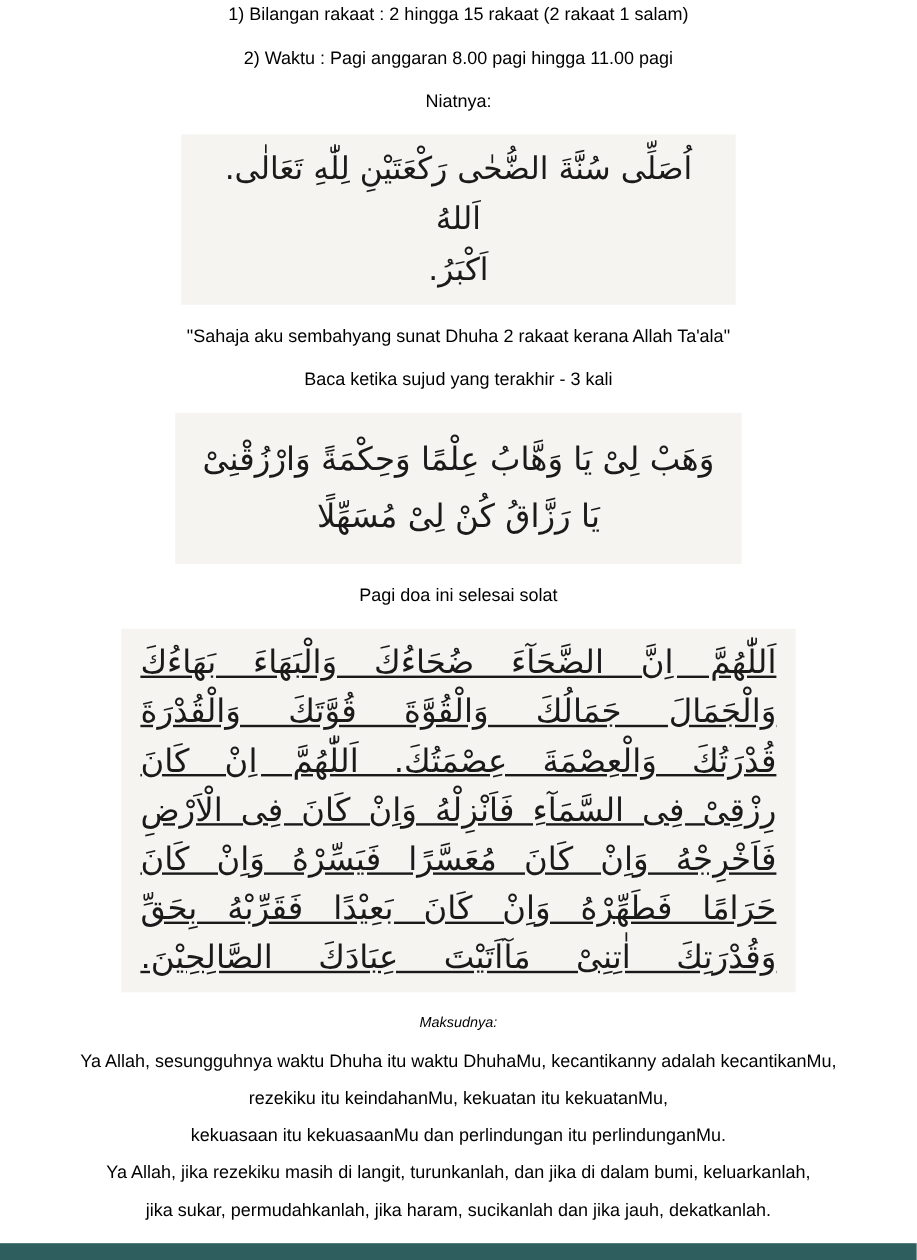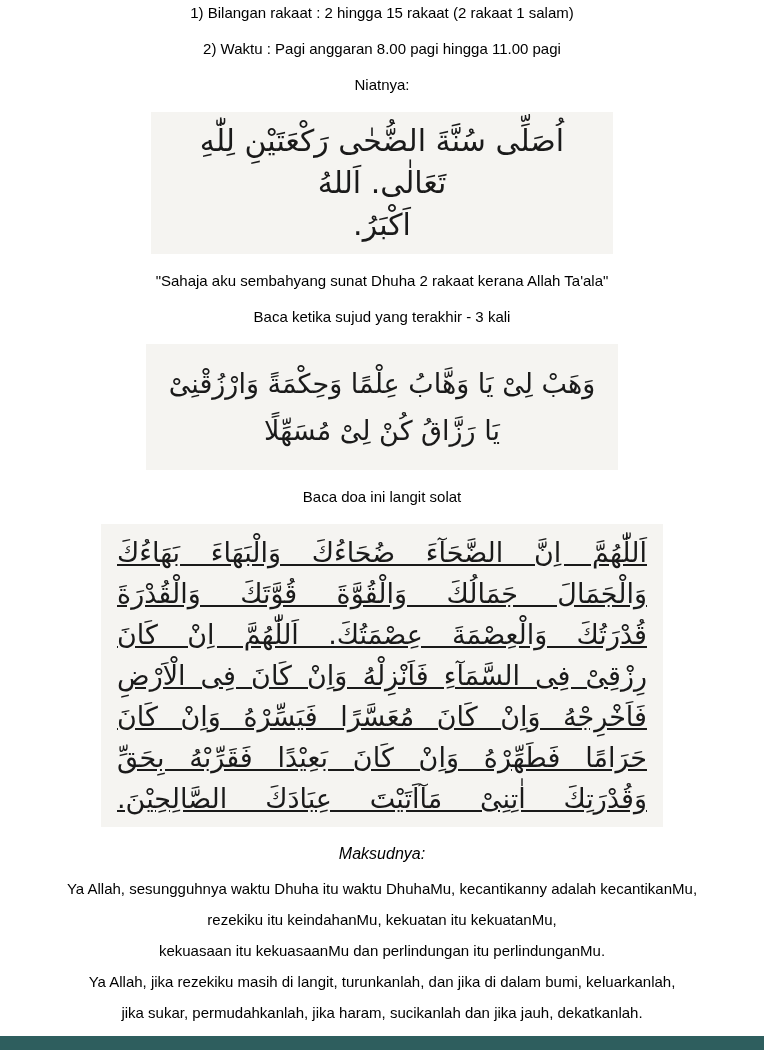--- a/index.html
+++ b/index.html
@@ -30,21 +30,21 @@
   .arabic-block {
     direction: rtl;
     font-family: "DejaVu Sans", sans-serif;
     background: var(--arabic_bg, #F5F4F1);
     margin: 0 auto 18px;
     color: #1a1a1a;
   }
   .arabic-line { text-align: center; }
   .niat-block {
     width: 430px;
-    font-size: 30px;
+    font-size: 26px;
     line-height: 42px;
     padding: 8px 16px;
   }
   .sujud-block {
     width: 440px;
     font-size: 27px;
     line-height: 47px;
     padding: 16px 16px;
   }
   .doa-block {
@@ -53,21 +53,21 @@
     line-height: 41px;
     padding: 8px 16px;
   }
   .doa-block .arabic-line {
     text-align: justify;
     text-align-last: justify;
     text-decoration: underline;
   }
   .maksud-label {
     font-style: italic;
-    font-size: 16px;
+    font-size: 12px;
     margin: 10px 0 16px;
   }
   .maksud-line {
     font-size: 15px;
     line-height: 19px;
     margin: 12px;
   }
   .footer-bar {
     position: absolute;
     left: 0;
@@ -95,21 +95,21 @@
 
   <p class="body-line">"Sahaja aku sembahyang sunat Dhuha 2 rakaat kerana Allah Ta'ala"</p>
 
   <p class="body-line">Baca ketika sujud yang terakhir - 3 kali</p>
 
   <div class="arabic-block sujud-block">
     <div class="arabic-line">وَهَبْ لِىْ يَا وَهَّابُ عِلْمًا وَحِكْمَةً وَارْزُقْنِىْ</div>
     <div class="arabic-line">يَا رَزَّاقُ كُنْ لِىْ مُسَهِّلًا</div>
   </div>
 
-  <p class="body-line">Baca doa ini langit solat</p>
+  <p class="body-line">Pagi doa ini selesai solat</p>
 
   <div class="arabic-block doa-block">
     <div class="arabic-line">اَللّٰهُمَّ اِنَّ الضَّحَآءَ ضُحَاءُكَ وَالْبَهَاءَ بَهَاءُكَ</div>
     <div class="arabic-line">وَالْجَمَالَ جَمَالُكَ وَالْقُوَّةَ قُوَّتَكَ وَالْقُدْرَةَ</div>
     <div class="arabic-line">قُدْرَتُكَ وَالْعِصْمَةَ عِصْمَتُكَ. اَللّٰهُمَّ اِنْ كَانَ</div>
     <div class="arabic-line">رِزْقِىْ فِى السَّمَآءِ فَاَنْزِلْهُ وَاِنْ كَانَ فِى الْاَرْضِ</div>
     <div class="arabic-line">فَاَخْرِجْهُ وَاِنْ كَانَ مُعَسَّرًا فَيَسِّرْهُ وَاِنْ كَانَ</div>
     <div class="arabic-line">حَرَامًا فَطَهِّرْهُ وَاِنْ كَانَ بَعِيْدًا فَقَرِّبْهُ بِحَقِّ</div>
     <div class="arabic-line">وَقُدْرَتِكَ اٰتِنِىْ مَآاَتَيْتَ عِبَادَكَ الصَّالِحِيْنَ.</div>
   </div>

